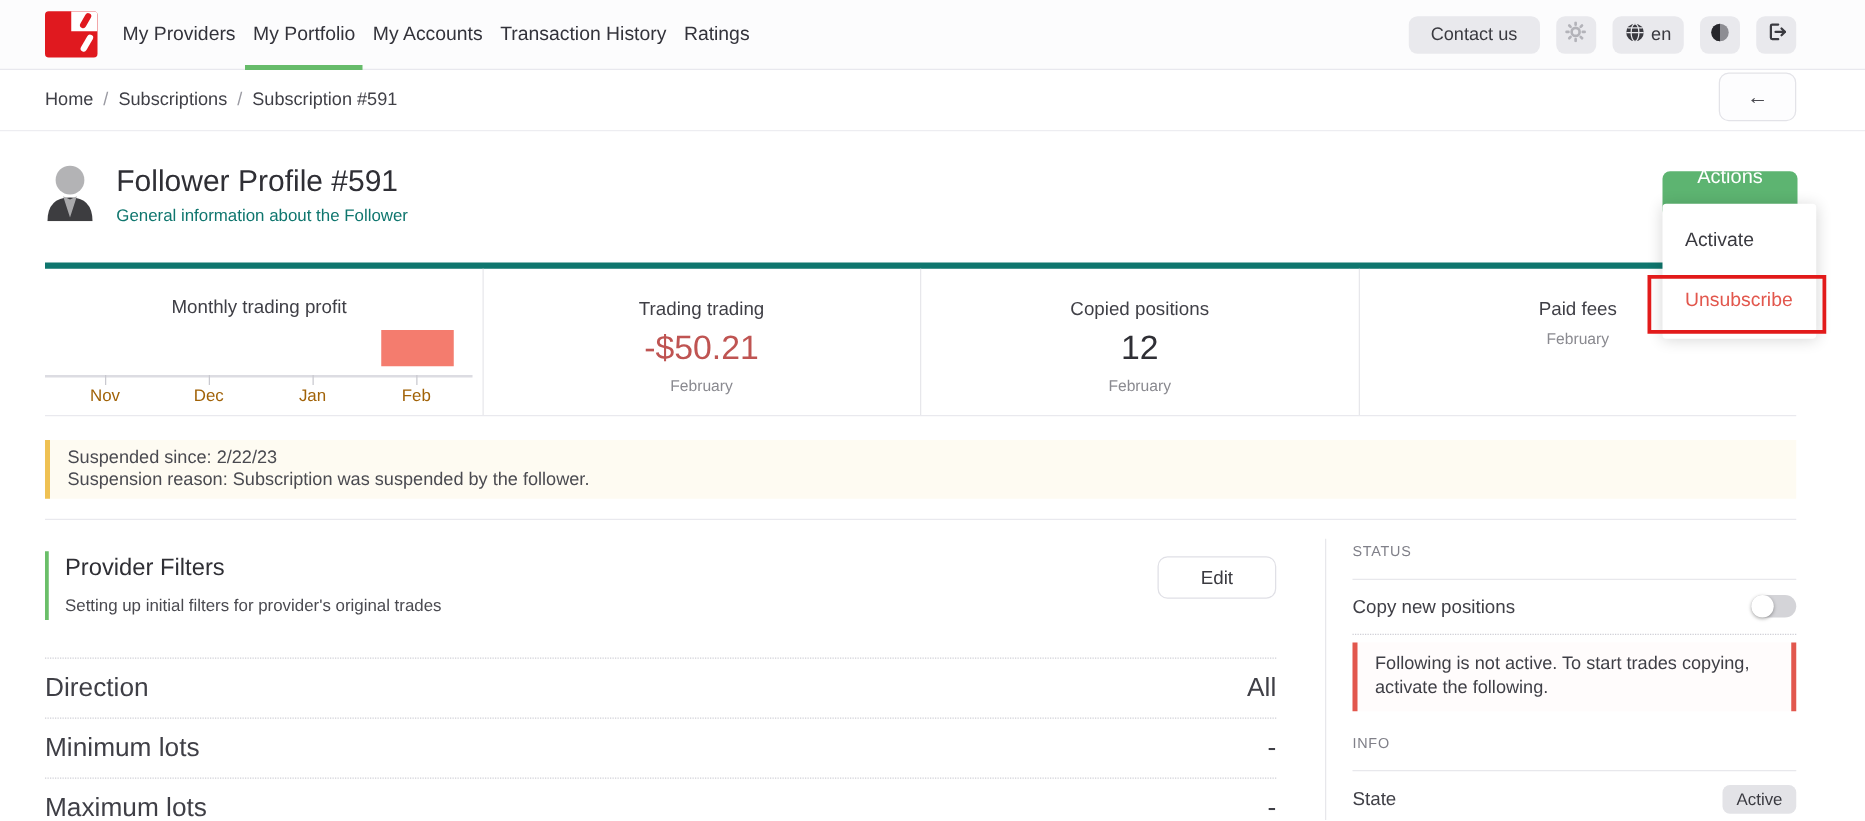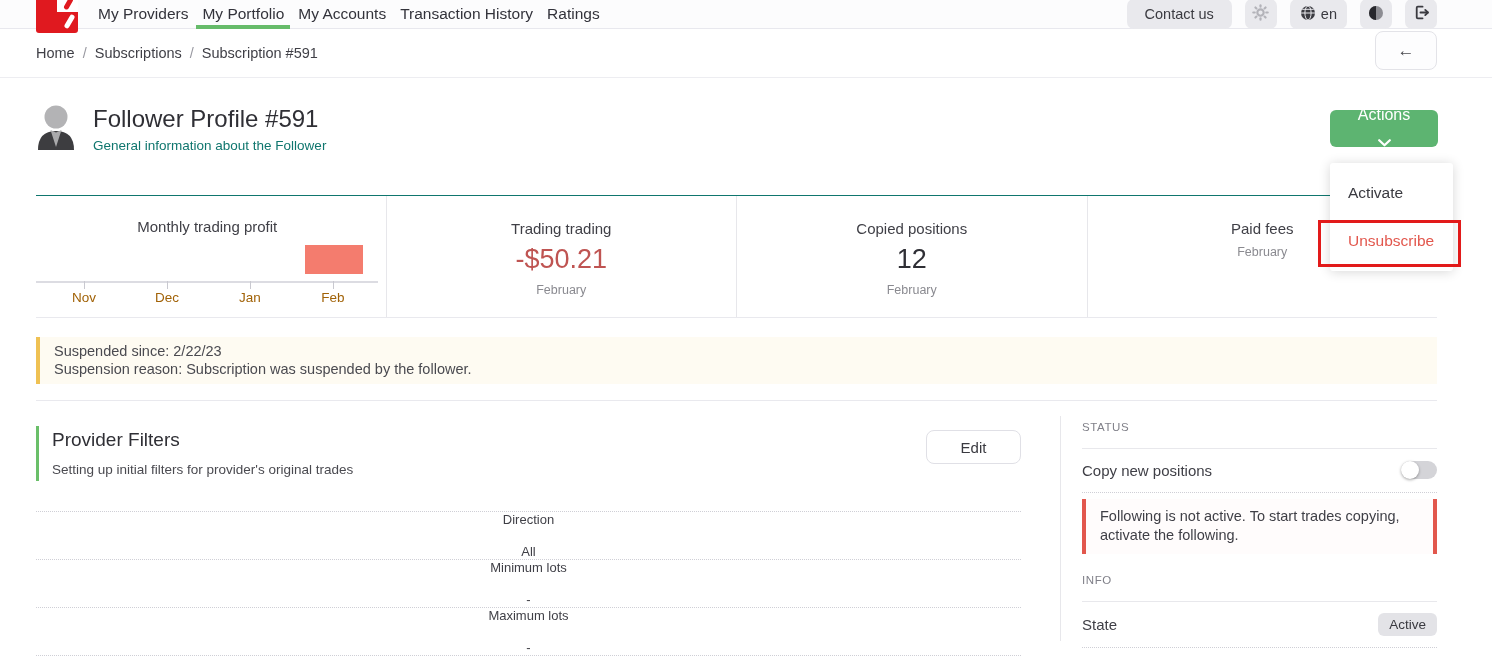--- a/index.html
+++ b/index.html
@@ -1,20 +1,20 @@
 <!DOCTYPE html>
 <html><head>
 <meta charset="utf-8">
 <style>
   * { margin:0; padding:0; box-sizing:border-box; }
   html,body { width:1492px; height:657px; overflow:hidden; background:#fff;
     font-family:"Liberation Sans","DejaVu Sans",sans-serif; color:#3f3f46; }
 
   
-  .navbar { height:29px; background:#fcfcfd; border-bottom:1px solid #e8e8ee;
+  .navbar { height:56px; background:#fcfcfd; border-bottom:1px solid #e8e8ee;
     display:flex; align-items:center; padding:0 55px 0 36px; position:relative; }
   .logo { position:relative; width:42px; height:37px; background:#e0191f; border-radius:3px; overflow:hidden; flex:0 0 auto; }
   .logo-notch { position:absolute; top:0; right:0; width:21px; height:16px; background:#fff; }
   .logo-slash { position:absolute; width:5px; border-radius:3px; }
   .logo-slash.red { height:13px; background:#e0191f; right:7px; top:1px; transform:rotate(30deg); }
   .logo-slash.white { height:15px; background:#fff; right:6px; top:18px; transform:rotate(30deg); }
   .nav-links { display:flex; align-items:center; margin-left:13px; height:100%; }
   .nav-link { font-size:15.5px; color:#33333b; padding:0 7px; height:100%; display:flex; align-items:center; position:relative; cursor:pointer; }
   .nav-link .underline { display:none; }
   .nav-link.active .underline { display:block; position:absolute; left:1px; right:1px; bottom:-1px; height:4px; background:#66bb6a; }
@@ -47,21 +47,21 @@
 
   .dropdown { position:absolute; left:1330px; top:163px; width:123px; background:#fff; border-radius:3px;
     box-shadow:0 1px 12px rgba(0,0,0,.16); z-index:40; padding:6px 0; }
   .dropdown-item { height:48px; display:flex; align-items:center; padding-left:18px; font-size:15.5px;
     color:#3a3a40; cursor:pointer; }
   .dropdown-item.danger { color:#e2574d; }
   .annotation-rect { position:absolute; left:1318px; top:220px; width:143px; height:47px;
     border:3px solid #e21a1a; z-index:50; pointer-events:none; }
 
   
-  .stats-row { margin:16px 55px 0 36px; border-top:1px solid #0f766e; border-bottom:1px solid #e9e9ee;
+  .stats-row { margin:4px 55px 0 36px; border-top:5px solid #0f766e; border-bottom:1px solid #e9e9ee;
     height:123px; display:flex; }
   .stat-cell { flex:1; border-right:1px solid #e7e7eb; position:relative; text-align:center; }
   .stat-cell:last-child { border-right:none; }
   .stat-label { margin-top:24px; font-size:15px; color:#3f3f46; }
   .stat-value { margin-top:7px; font-size:27px; color:#2f2f35; }
   .stat-value.neg { color:#bf5452; }
   .stat-period { margin-top:8px; font-size:12.5px; color:#8a8a90; }
   
   .chart-title { position:absolute; top:22px; left:0; right:7px; font-size:15px; color:#3f3f46; text-align:center; }
   .chart-axis { position:absolute; top:85px; left:0; width:342px; height:2px; background:#dcdce2; }
@@ -77,21 +77,21 @@
   .section { margin:16px 55px 0 36px; border-top:1px solid #e9e9ee; display:flex; height:241px; }
   .main-col { width:985px; margin-right:39px; padding-top:25px; }
   .filters-head { display:flex; justify-content:space-between; align-items:flex-start; }
   .filters-titles { border-left:3px solid #6abf69; padding:3px 0 4px 13px; }
   .filters-title { font-size:19px; color:#2f2f35; margin-bottom:11px; }
   .filters-sub { font-size:13.5px; color:#4a4a50; }
   .edit-btn { width:95px; height:34px; background:#fff; border:1px solid #e0e0e6; border-radius:8px;
     font-size:15px; color:#3a3a40; cursor:pointer; margin-top:4px; font-family:inherit; }
   .filter-rows { margin-top:30px; border-top:1px dotted #cfcfd6; }
   .filter-row { height:48px; display:flex; align-items:center; justify-content:space-between;
-    border-bottom:1px dotted #cfcfd6; font-size:13px; color:#3f3f46;flex-direction:column; }
+    border-bottom:1px dotted #cfcfd6; font-size:21px; color:#3f3f46; }
 
   .side-col { flex:1; border-left:1px solid #e7e7eb; margin-top:15px; padding:5px 0 0 21px; }
   .side-heading { font-size:11.5px; letter-spacing:.6px; color:#808089; }
   .side-divider { border:none; border-top:1px solid #e8e8ec; margin-top:15px; }
   .copy-row { margin-top:12px; padding-bottom:13px; display:flex; align-items:center; justify-content:space-between;
     border-bottom:1px dotted #cfcfd6; font-size:15px; color:#3f3f46; }
   .toggle { width:36px; height:18px; border-radius:9px; background:#d4d4d8; position:relative; cursor:pointer; }
   .toggle-knob { position:absolute; left:0px; top:0px; width:18px; height:18px; border-radius:50%;
     background:#fff; box-shadow:0 1px 3px rgba(0,0,0,.35); }
   .side-alert { margin-top:6px; border-left:4px solid #e2574d; border-right:4px solid #e2574d;

